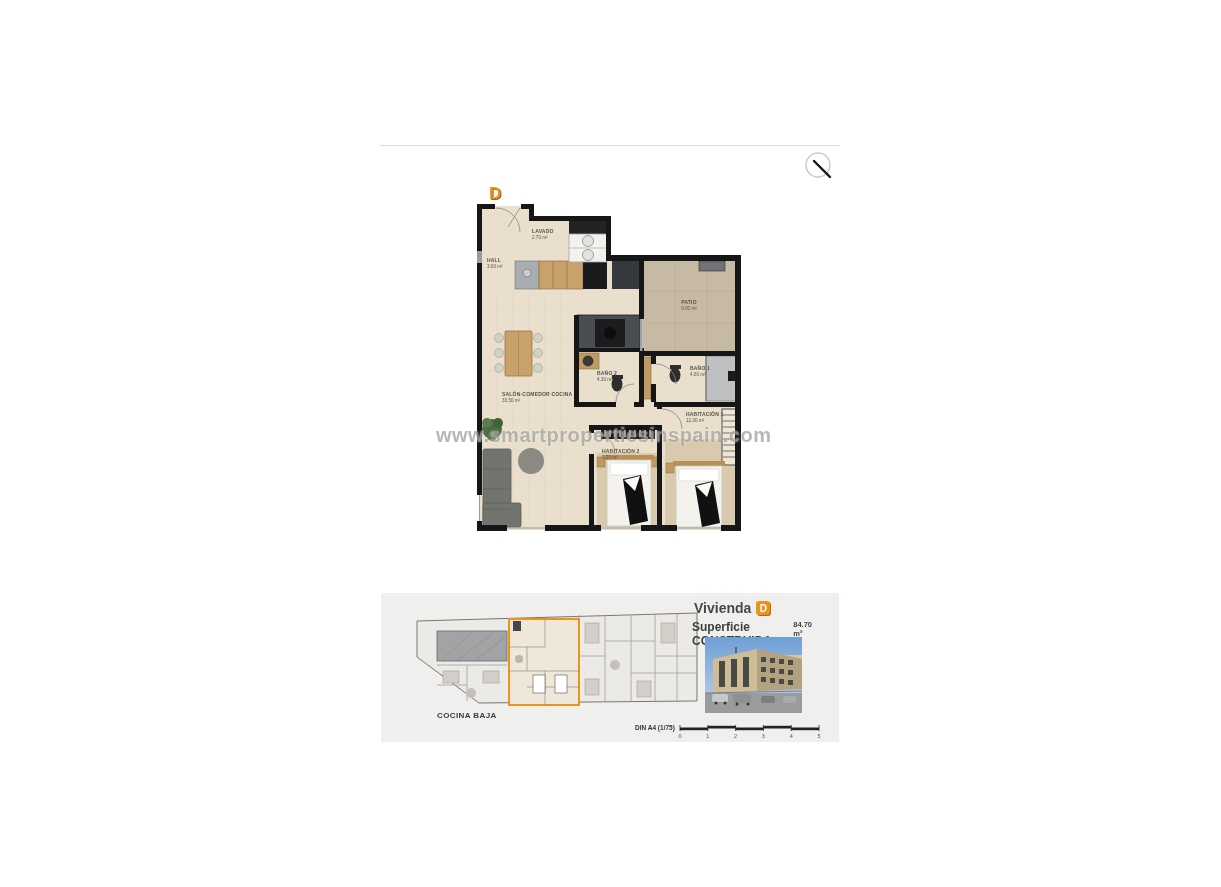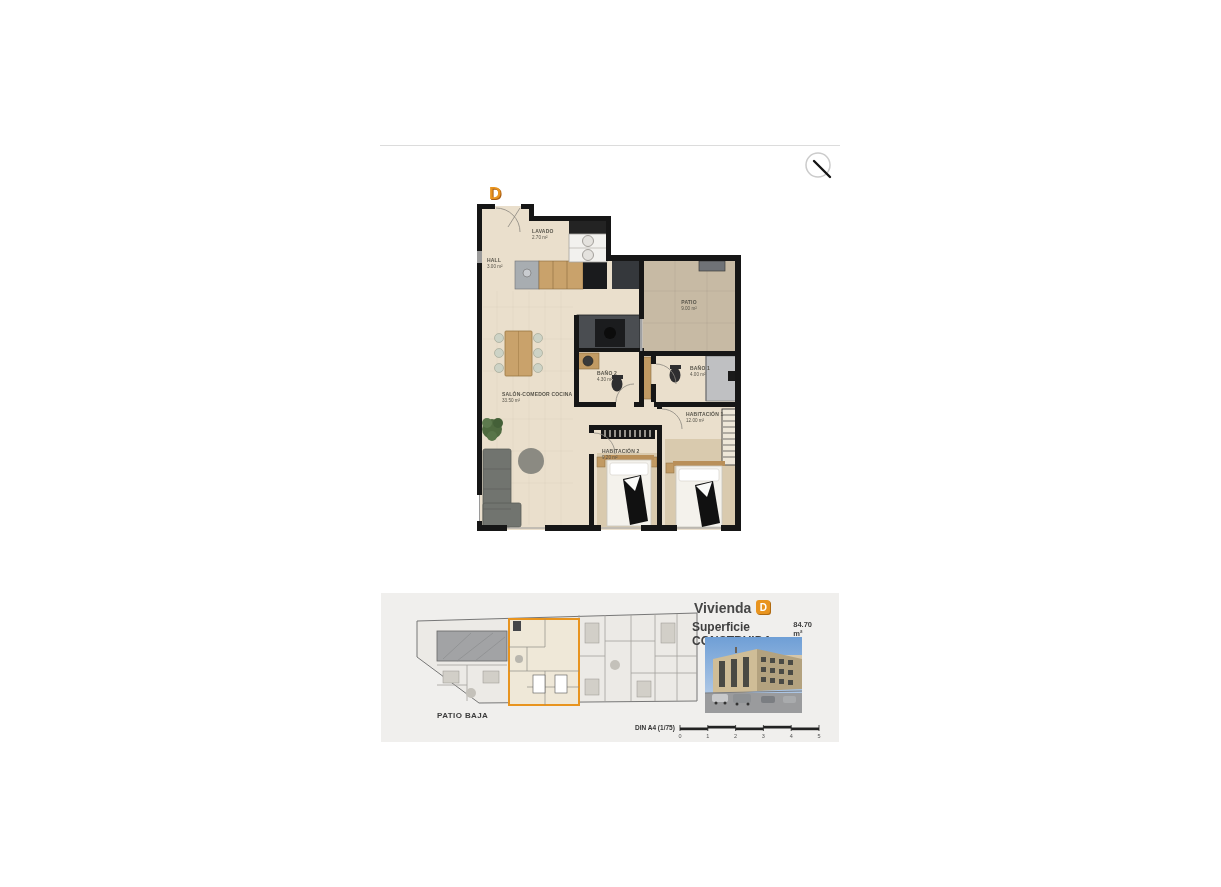--- a/index.html
+++ b/index.html
@@ -17,21 +17,21 @@
   .plan-wrap svg { display:block; }
 
   .watermark { position:absolute; left:436px; top:424px; width:340px; font-size:20px; font-weight:bold;
                color:rgba(125,123,118,0.55); letter-spacing:0.5px; white-space:nowrap;
                text-shadow:0 0 2px rgba(255,255,255,0.75); }
 
   .info-panel { position:absolute; left:381px; top:593px; width:458px; height:149px; background:#f0efed; }
   .siteplan { position:absolute; left:28px; top:8px; }
   .siteplan-label { position:absolute; left:56px; top:118px; font-size:8px; font-weight:bold; color:#3c3c3c; letter-spacing:0.4px; }
 
-  .unit-title { position:absolute; left:313px; top:7px; display:flex; gap:5px; }
+  .unit-title { position:absolute; left:313px; top:7px; display:flex; align-items:center; gap:5px; }
   .unit-title .tword { font-size:14px; font-weight:bold; color:#474747; }
   .unit-badge { display:inline-flex; align-items:center; justify-content:center; width:14px; height:14px;
                 background:#E8941F; color:#fff; font-size:10px; font-weight:bold; border-radius:3px;
                 box-shadow:1px 1px 0 #b06a10; }
   .surface-row { position:absolute; left:311px; top:27px; width:120px; display:flex; justify-content:space-between; }
   .surface-label { font-size:12px; font-weight:bold; color:#3f3f3f; }
   .surface-value { font-size:7.5px; font-weight:bold; color:#3f3f3f;margin-left:15px; }
 
   .photo { position:absolute; left:324px; top:44px; width:97px; height:76px; }
 
@@ -235,20 +235,21 @@
         <text class="room-name" x="25" y="193">SALÓN-COMEDOR COCINA</text>
         <text class="room-area" x="25" y="199">33.50 m²</text>
         <text class="room-name" x="125" y="250">HABITACIÓN 2</text>
         <text class="room-area" x="125" y="256">9.20 m²</text>
         <text class="room-name" x="209" y="213">HABITACIÓN 1</text>
         <text class="room-area" x="209" y="219">12.00 m²</text>
       </g>
     </svg>
   </div>
 
+  <div class="watermark">www.smartpropertiesinspain.com</div>
 
   <div class="info-panel">
 
     <svg class="siteplan" width="296" height="110" viewBox="0 0 296 110">
       <polygon points="8,20 288,12 288,100 70,102 8,56" fill="#eceae6" stroke="#777777" stroke-width="1"></polygon>
       <rect x="28" y="30" width="70" height="30" fill="#a2a3a5" stroke="#666666" stroke-width="0.8"></rect>
       <path d="M34,58 L62,32 M48,60 L84,32 M66,60 L96,36" stroke="#8b8c8e" stroke-width="0.7"></path>
       <g stroke="#a3a19c" stroke-width="0.8" fill="none">
         <path d="M170,14 V102 M196,14 V100 M222,14 V100 M246,13 V100 M268,13 V100"></path>
         <path d="M170,55 H196 M196,40 H246 M222,72 H288 M246,55 H288 M28,64 H98 M58,64 V100 M28,84 H58"></path>
@@ -266,21 +267,21 @@
       <rect x="100" y="18" width="70" height="86" fill="#efe8d8" stroke="#E8941F" stroke-width="2"></rect>
       <g stroke="#8f8d87" stroke-width="0.7" fill="none">
         <path d="M100,46 H136 M136,18 V46 M118,46 V70 M100,70 H170 M136,70 V104 M118,86 H170"></path>
       </g>
       <rect x="124" y="74" width="12" height="18" fill="#ffffff" stroke="#555" stroke-width="0.6"></rect>
       <rect x="146" y="74" width="12" height="18" fill="#ffffff" stroke="#555" stroke-width="0.6"></rect>
       <circle cx="110" cy="58" r="4" fill="#b9b6ae"></circle>
       <rect x="104" y="20" width="8" height="10" fill="#44464a"></rect>
     </svg>
 
-    <div class="siteplan-label">PATIO BAJA</div>
+    <div class="siteplan-label">COCINA BAJA</div>
 
     <div class="unit-title">
       <span class="tword">Vivienda</span>
       <span class="unit-badge">D</span>
     </div>
 
     <div class="surface-row">
       <span class="surface-label">Superficie CONSTRUIDA</span>
       <span class="surface-value">84.70 m²</span>
     </div>

